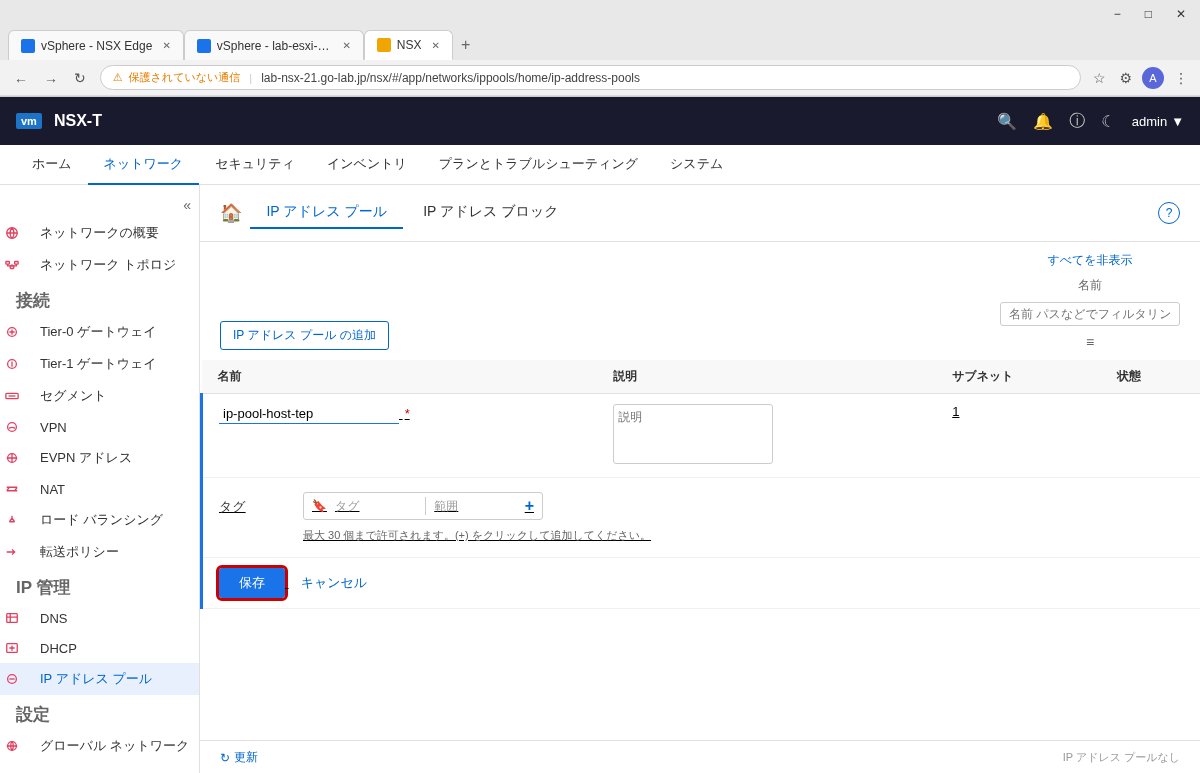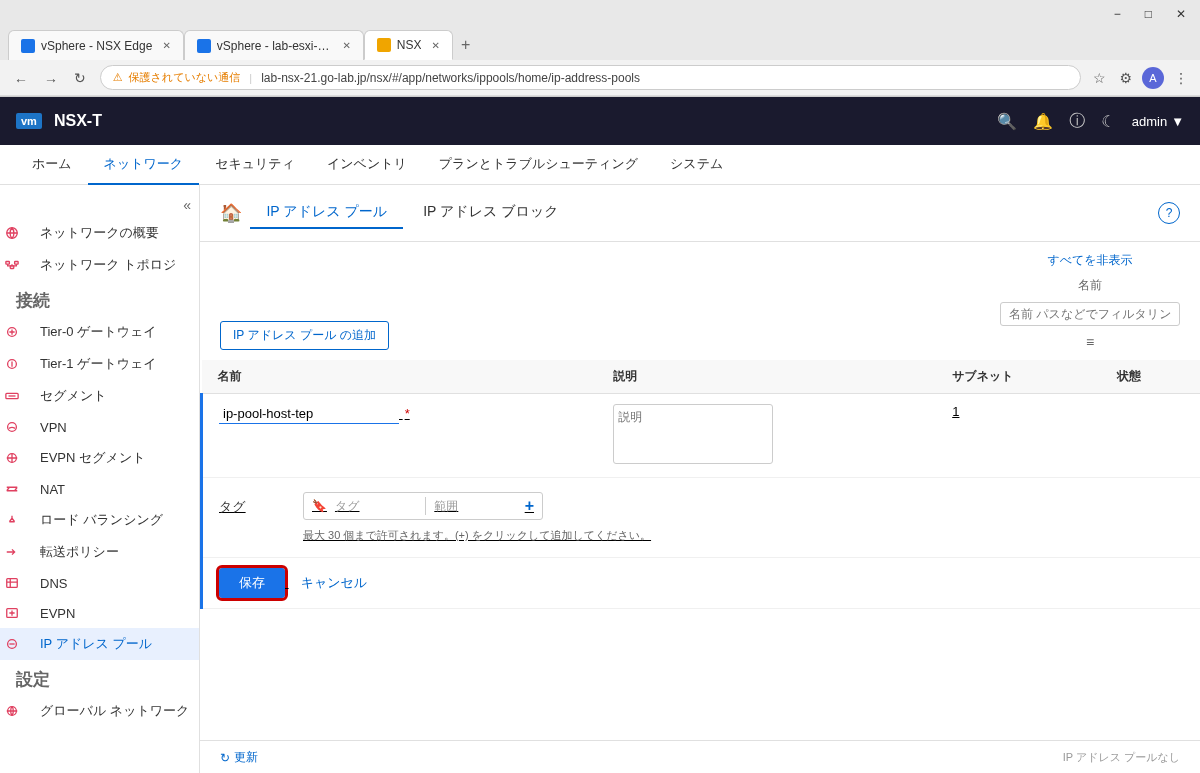--- a/index.html
+++ b/index.html
@@ -245,21 +245,21 @@
         </div>
         <span>VPN</span>
       </div>
       <div class="sidebar-item">
         <div class="si-icon">
           <svg viewBox="0 0 16 16" fill="none" stroke="#e04060" stroke-width="1.5">
               <path d="M2 8h12M8 3v10"></path>
               <circle cx="8" cy="8" r="5"></circle>
             </svg>
         </div>
-        <span>EVPN セグメント</span>
+        <span>EVPN アドレス</span>
       </div>
       <div class="sidebar-item">
         <div class="si-icon">
           <svg viewBox="0 0 16 16" fill="none" stroke="#e04060" stroke-width="1.5">
               <path d="M2 6h12M2 10h12M5 6l-3 4M14 6l-3 4"></path>
             </svg>
         </div>
         <span>NAT</span>
       </div>
       <div class="sidebar-item">
@@ -272,37 +272,38 @@
       </div>
       <div class="sidebar-item">
         <div class="si-icon">
           <svg viewBox="0 0 16 16" fill="none" stroke="#e04060" stroke-width="1.5">
               <path d="M2 8h9M8 5l3 3-3 3"></path>
             </svg>
         </div>
         <span>転送ポリシー</span>
       </div>
 
+      <div class="sidebar-section-title">IP 管理</div>
       <div class="sidebar-item">
         <div class="si-icon">
           <svg viewBox="0 0 16 16" fill="none" stroke="#e04060" stroke-width="1.5">
               <rect x="2" y="3" width="12" height="10" rx="1"></rect>
               <path d="M2 7h12M6 3v10"></path>
             </svg>
         </div>
         <span>DNS</span>
       </div>
       <div class="sidebar-item">
         <div class="si-icon">
           <svg viewBox="0 0 16 16" fill="none" stroke="#e04060" stroke-width="1.5">
               <rect x="2" y="3" width="12" height="10" rx="1"></rect>
               <path d="M5 8h6M8 5v6"></path>
             </svg>
         </div>
-        <span>EVPN</span>
+        <span>DHCP</span>
       </div>
       <div class="sidebar-item active">
         <div class="si-icon">
           <svg viewBox="0 0 16 16" fill="none" stroke="#e04060" stroke-width="1.5">
               <circle cx="8" cy="8" r="5"></circle>
               <path d="M5 8h6"></path>
             </svg>
         </div>
         <span>IP アドレス プール</span>
       </div>

